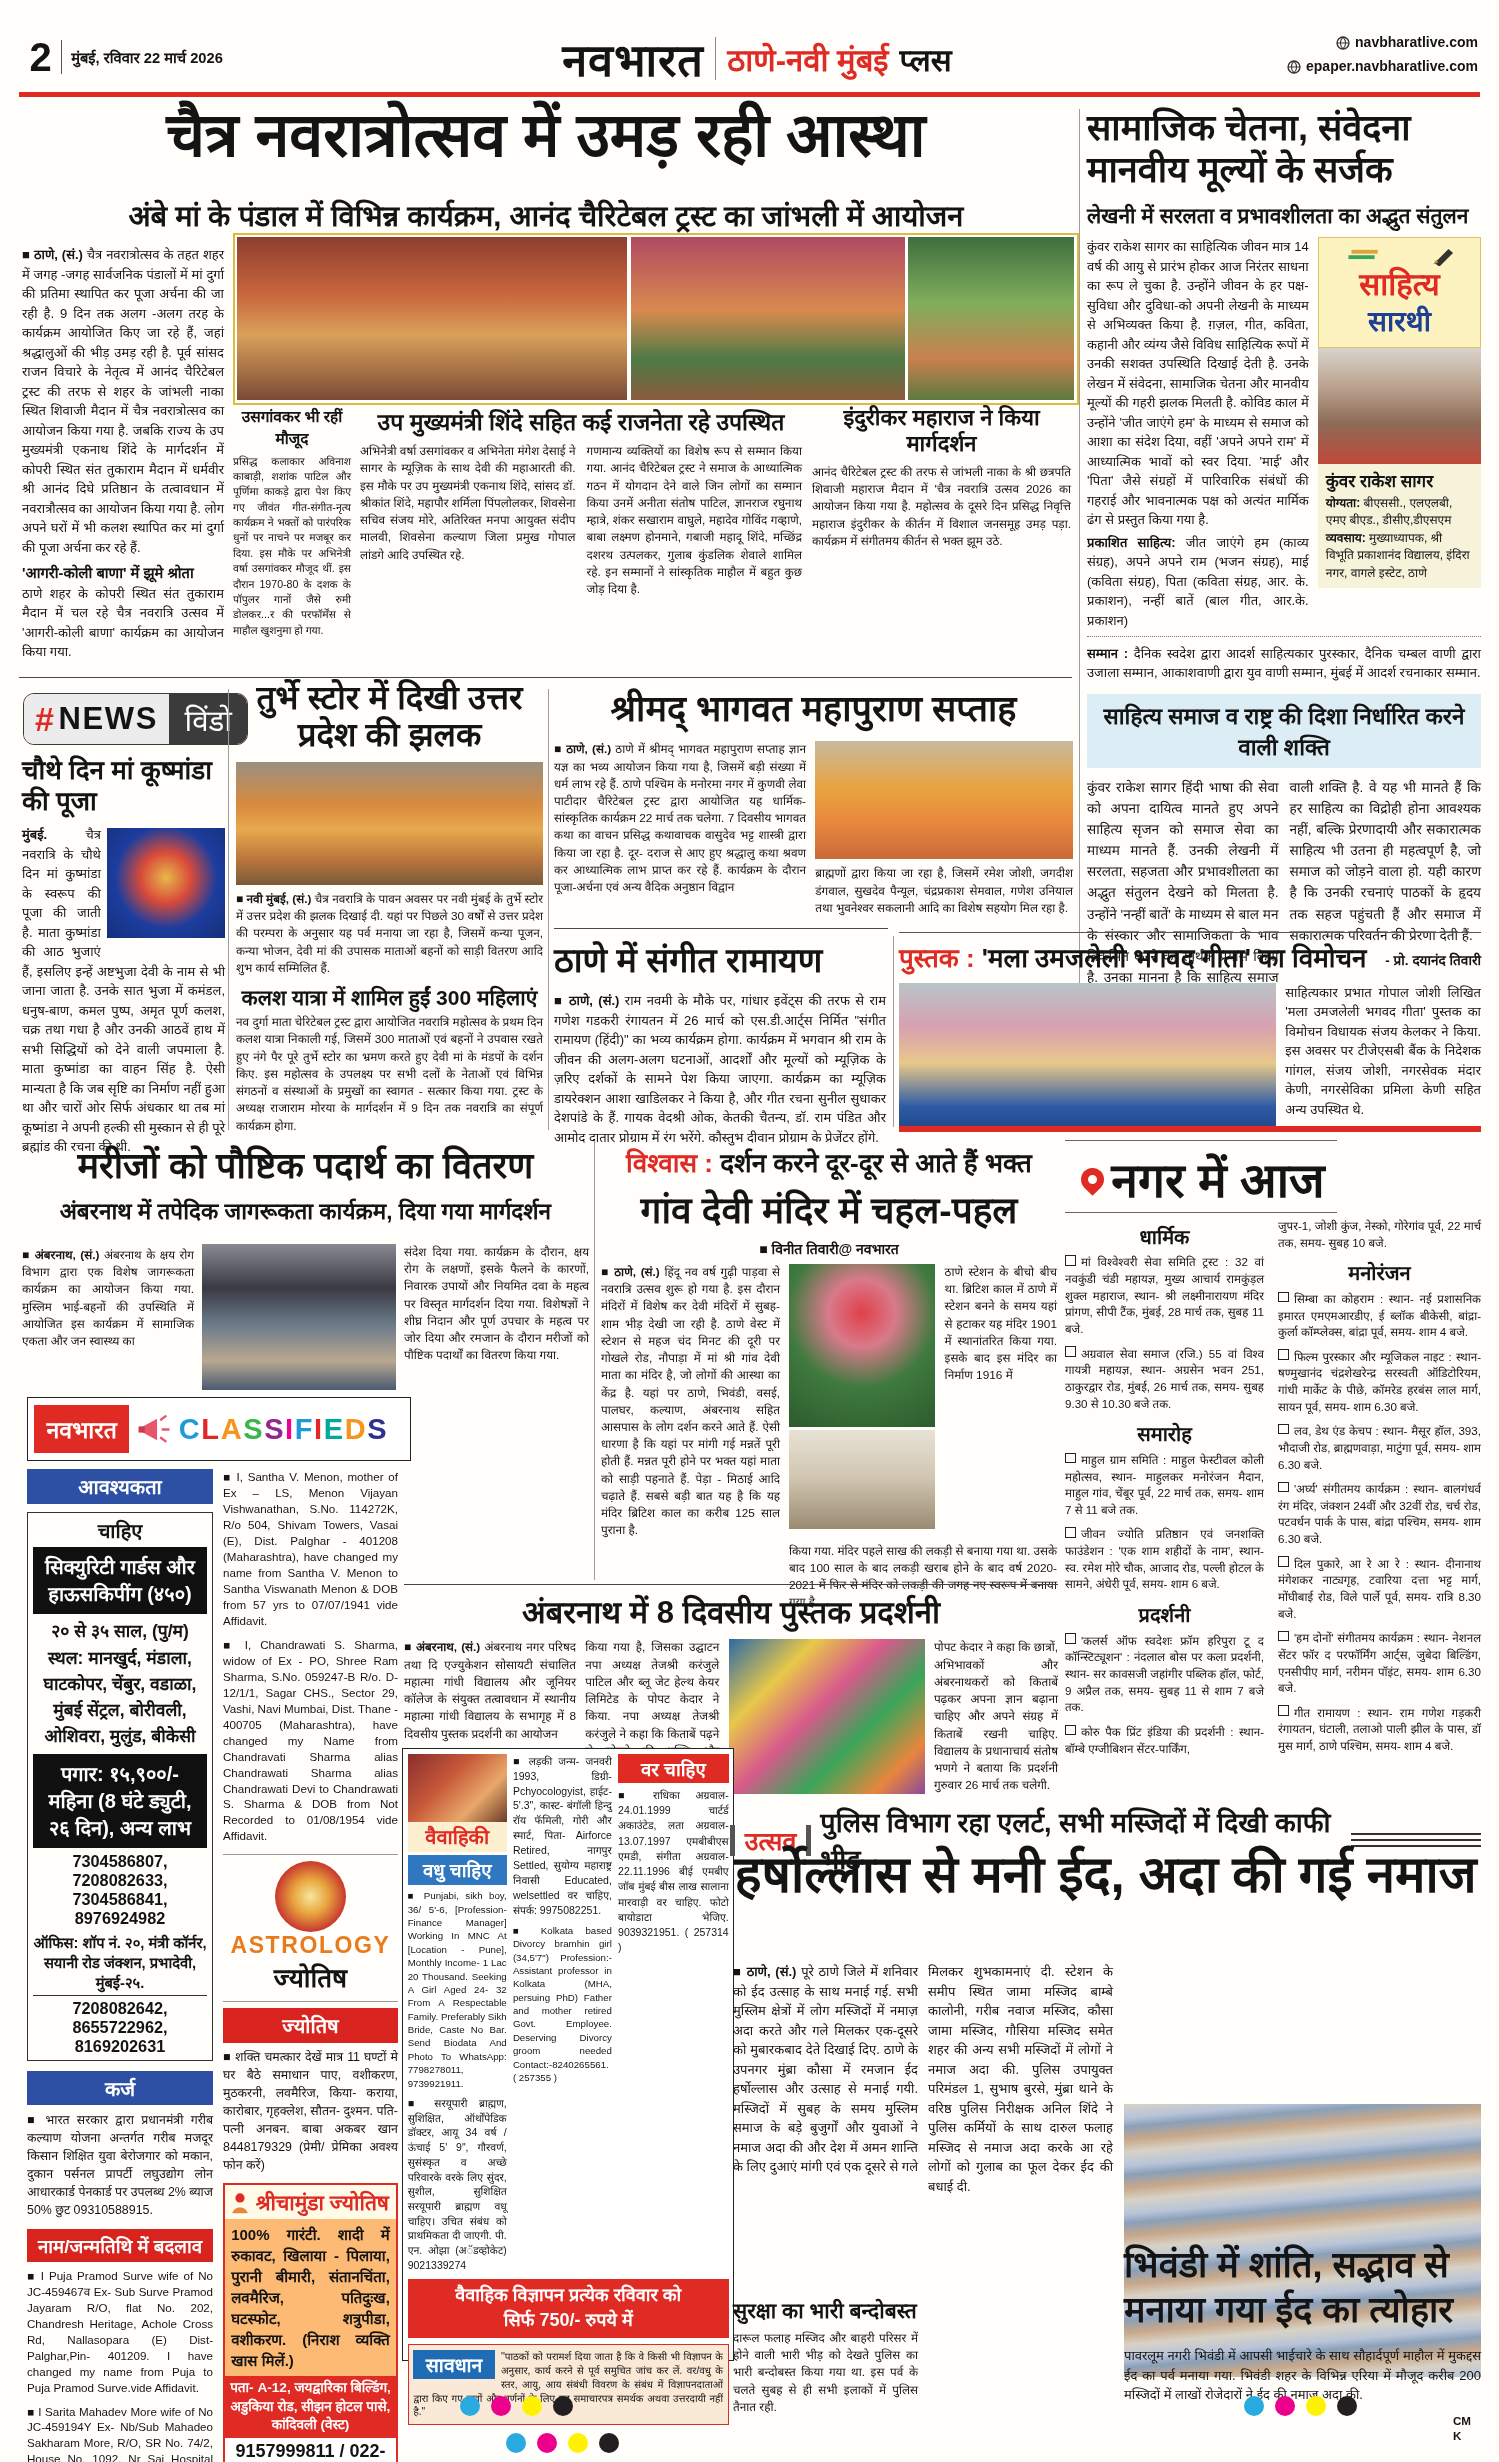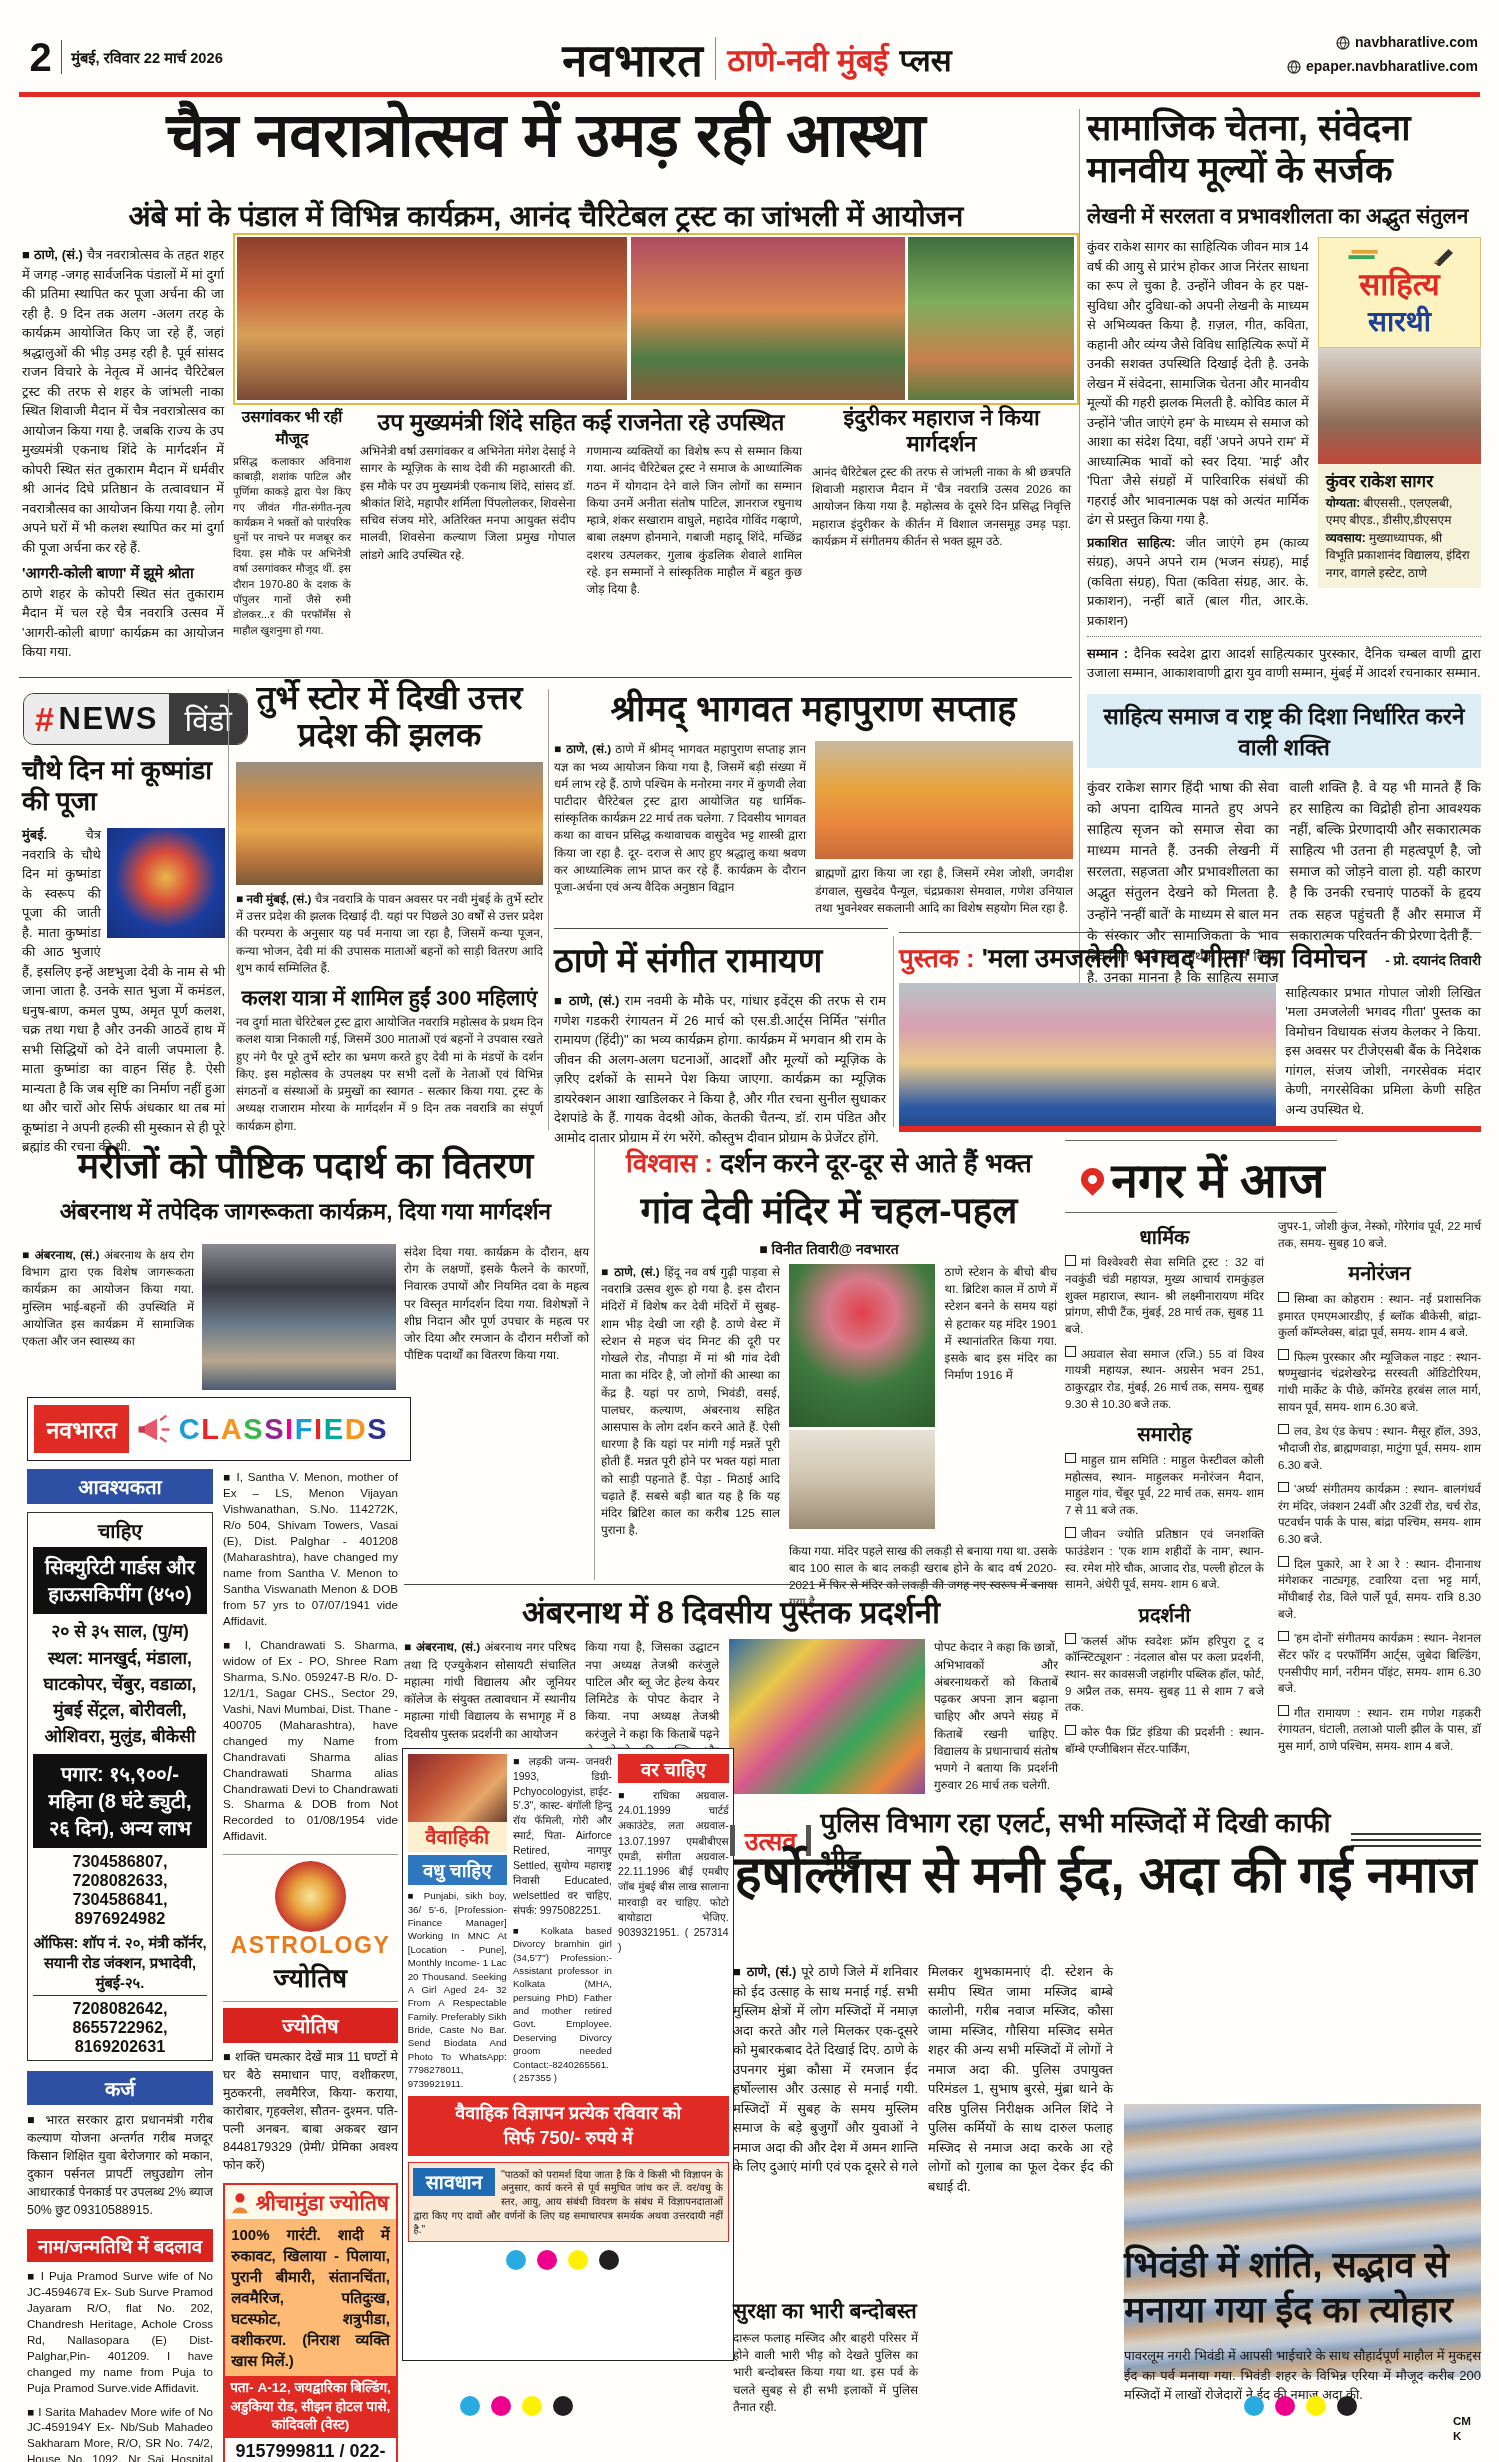--- a/index.html
+++ b/index.html
@@ -358,20 +358,21 @@
     </div>
   </div>
 
   <div class="abs vaiv" style="left:402px;top:1748px;width:321px;height:602px">
     <div style="display:flex;gap:6.2px">
       <div style="width:99px">
         <div class="photo" style="height:68px;background:linear-gradient(135deg,#8a2d2d 0%,#c85a3a 40%,#e8a86a 70%,#6a3a2a 100%)"></div>
         <div class="c b" style="font-size:20px;color:#e02a24;background:#fdf0d0;padding:1.6px 0">वैवाहिकी</div>
         <div class="vhdr" style="background:#2f78c0;margin-top:3.1px">वधु चाहिए</div>
         <p class="eng" style="font-size:9.7px;margin-top:4.7px">■ Punjabi, sikh boy, 36/ 5'-6, [Profession- Finance Manager] Working In MNC At [Location - Pune], Monthly Income- 1 Lac 20 Thousand. Seeking A Girl Aged 24- 32 From A Respectable Family. Preferably Sikh Bride, Caste No Bar. Send Biodata And Photo To WhatsApp: 7798278011, 9739921911.</p>
+        <p class="j" style="font-size:10.5px;line-height:1.4;margin-top:6.2px">■ सरयूपारी ब्राह्मण, सुशिक्षित, ऑर्थोंपेडिक डॉक्टर, आयू 34 वर्ष / ऊंचाई 5' 9", गौरवर्ण, सुसंस्कृत व अच्छे परिवारके वरके लिए सुंदर, सुशील, सुशिक्षित सरयूपारी ब्राह्मण वधू चाहिए। उचित संबंध को प्राथमिकता दी जाएगी. पी. एन. ओझा (अॅडव्होकेट) 9021339274</p>
       </div>
       <div style="width:99px">
         <p class="j" style="font-size:10.5px;line-height:1.42">■ लड़की जन्म- जनवरी 1993, डिग्री- Pchyocologyist, हाईट- 5'.3", कास्ट- बंगॉली हिन्दु रॉय फॅमिली, गोरी और स्मार्ट, पिता- Airforce Retired, नागपुर Settled, सुयोग्य महाराष्ट्र निवासी Educated, welsettled वर चाहिए, संपर्क: 9975082251.</p>
         <p class="eng" style="font-size:9.7px;margin-top:6.2px">■ Kolkata based Divorcy bramhin girl (34,5'7") Profession:- Assistant professor in Kolkata (MHA, persuing PhD) Father and mother retired Govt. Employee. Deserving Divorcy groom needed Contact:-8240265561. ( 257355 )</p>
       </div>
       <div style="flex:1">
         <div class="vhdr" style="background:#e02a24">वर चाहिए</div>
         <p class="j" style="font-size:10.5px;line-height:1.45;margin-top:4.7px">■ राधिका अग्रवाल- 24.01.1999 चार्टर्ड अकाउंटेड, लता अग्रवाल- 13.07.1997 एमबीबीएस एमडी, संगीता अग्रवाल- 22.11.1996 बीई एमबीए जॉब मुंबई बीस लाख सालाना मारवाड़ी वर चाहिए. फोटो बायोडाटा भेजिए. 9039321951. ( 257314 )</p>
       </div>
     </div>

